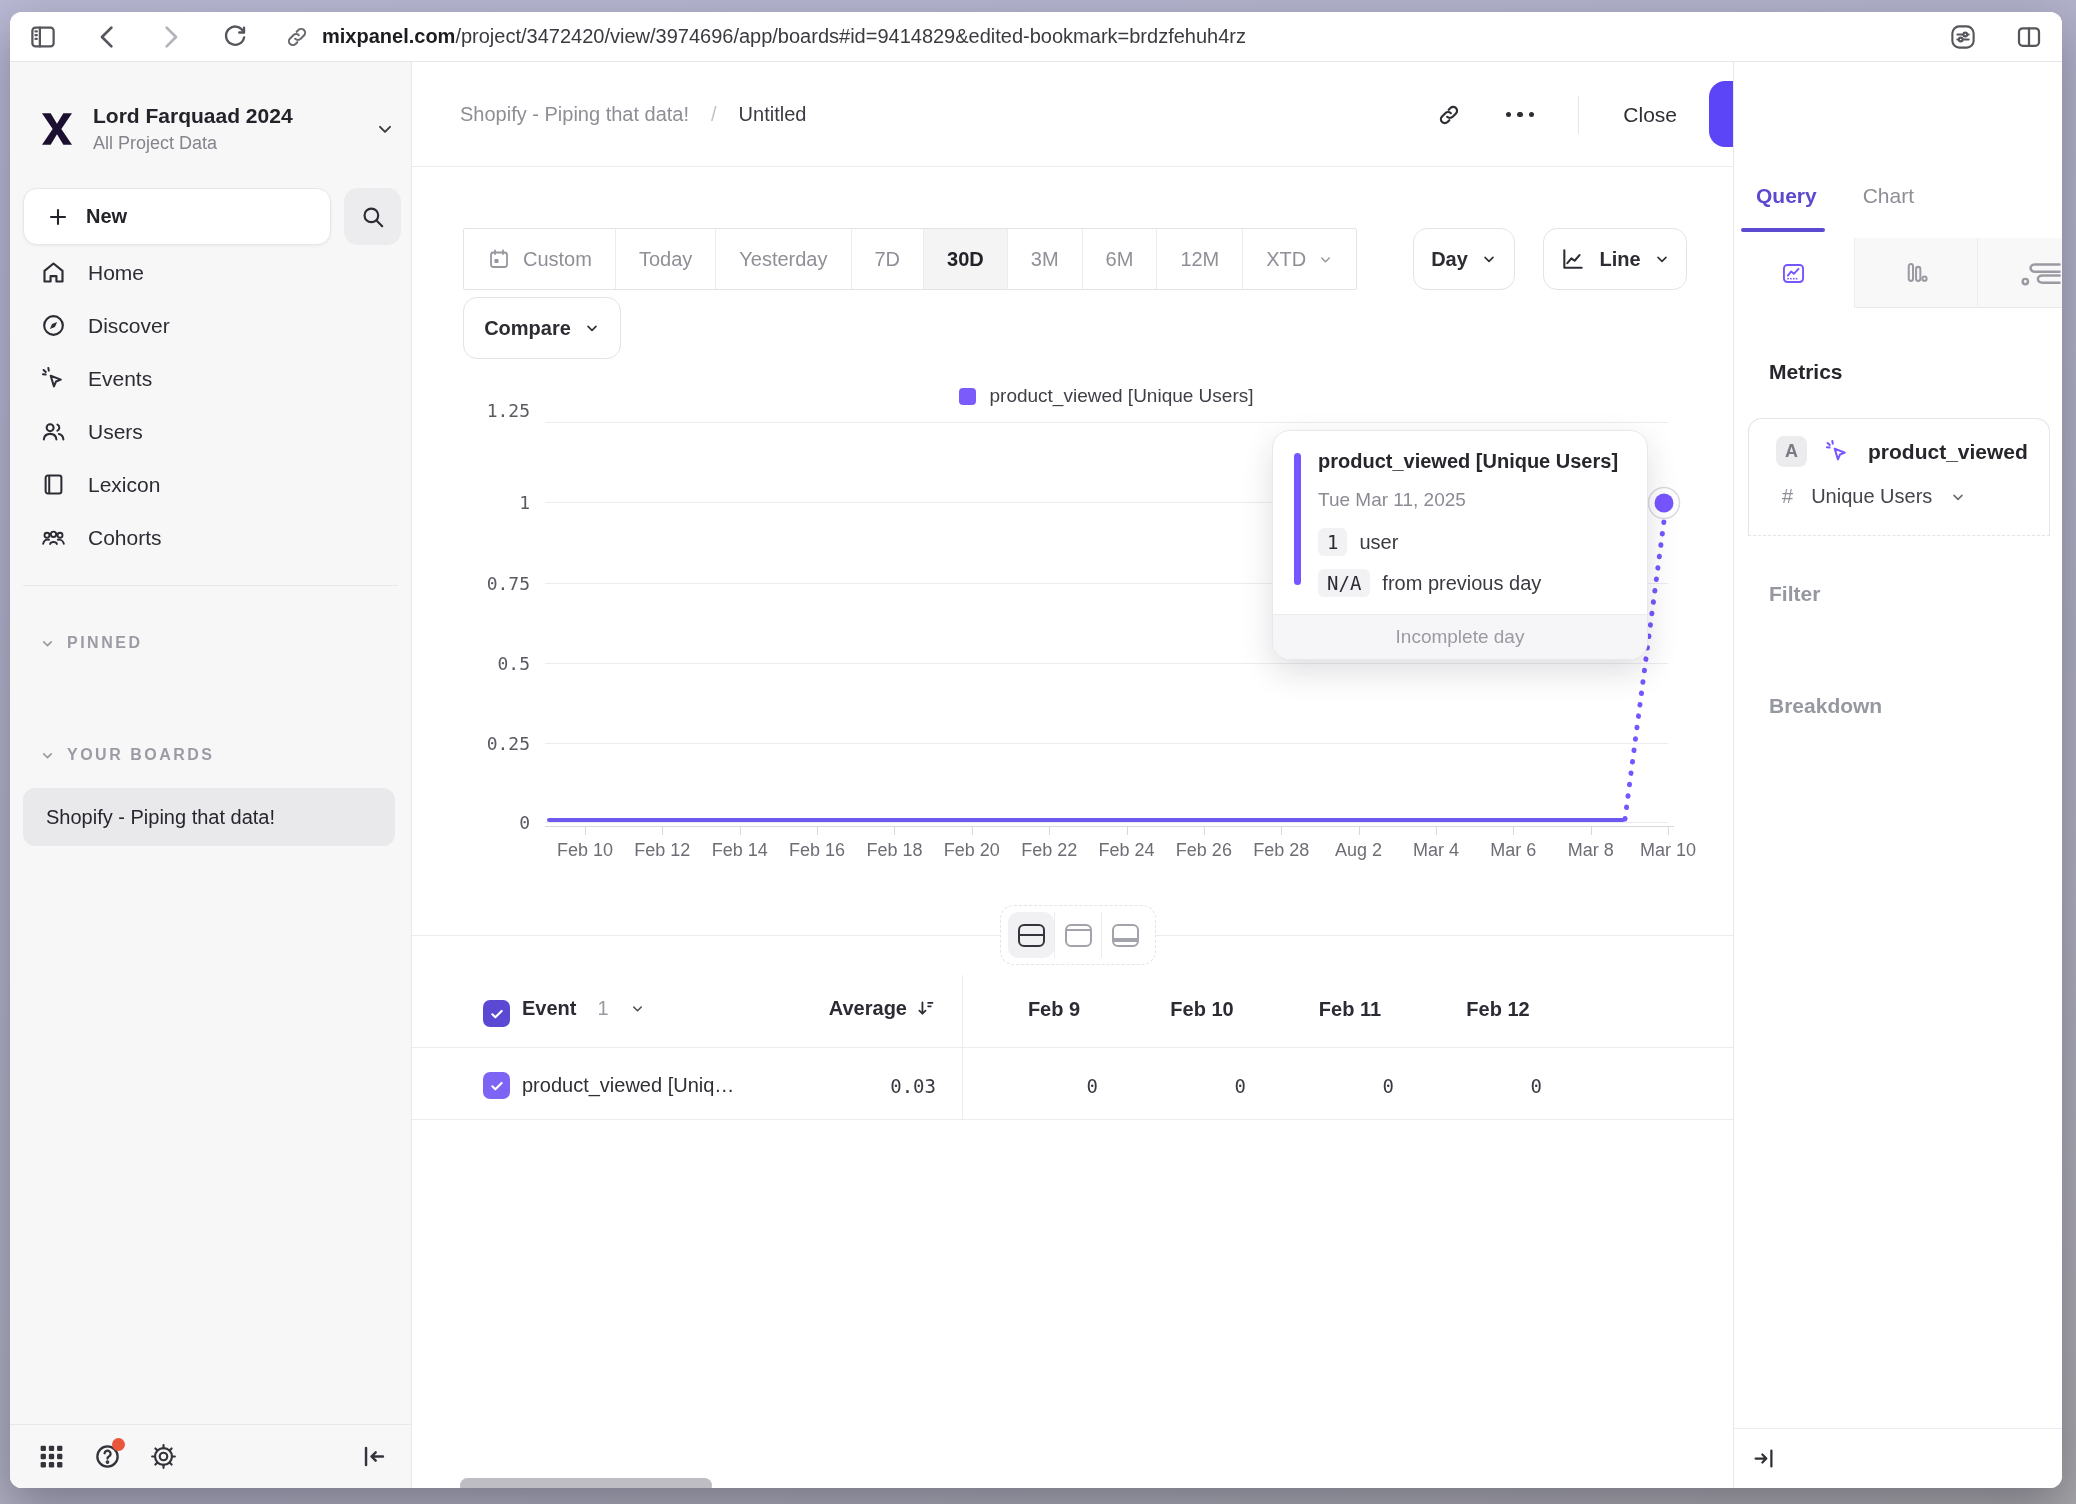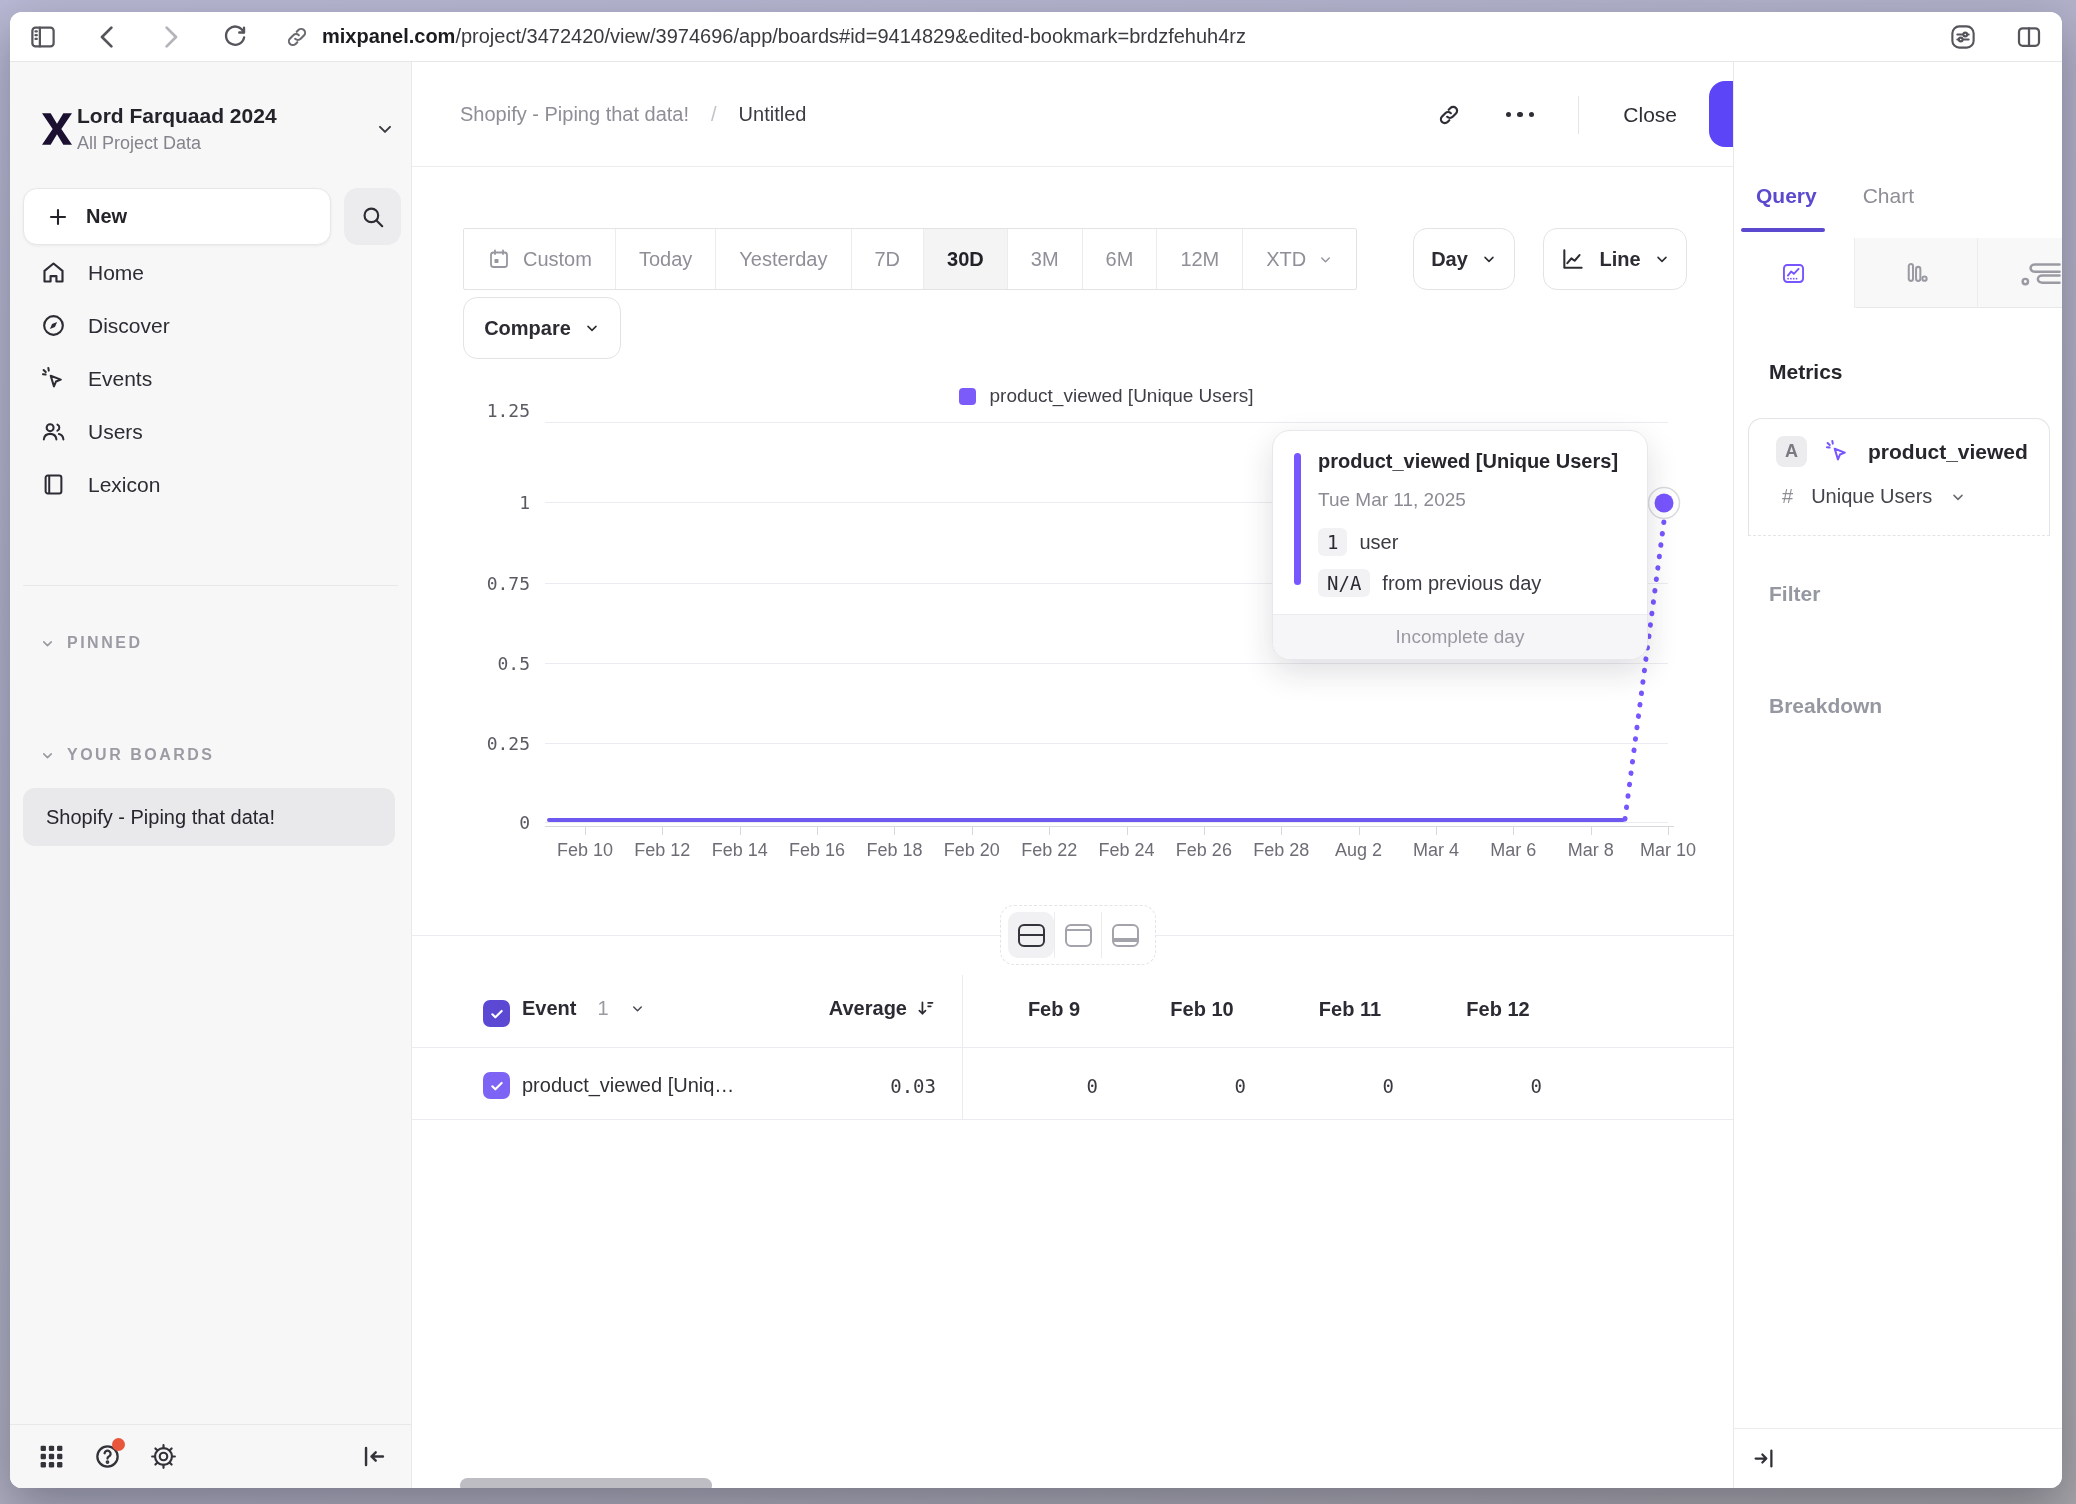--- a/index.html
+++ b/index.html
@@ -32,21 +32,21 @@
 
   .approw { flex:1; display:flex; min-height:0; }
 
   
   .sidebar {
     width:402px; flex:0 0 auto; background:#f7f7f8; border-right:1px solid #e9e9ec;
     position:relative;
   }
   .proj { position:absolute; left:27px; top:42px; right:16px; display:flex; align-items:center; }
   .proj-logo { width:40px; height:44px; flex:0 0 auto; }
-  .proj-text { flex:1; min-width:0; }
+  .proj-text { margin-left:16px; flex:1; min-width:0; }
   .proj-name { font-size:21px; font-weight:700; color:#232329; white-space:nowrap; }
   .proj-sub { font-size:18px; color:#84848c; margin-top:5px; }
   .chev { width:20px; height:20px; color:#3c3c42; flex:0 0 auto; }
   .newbtn {
     position:absolute; left:13px; top:126px; width:308px; height:57px;
     background:#fff; border:1px solid #e7e7ea; border-radius:14px;
     box-shadow:0 1px 3px rgba(0,0,0,.06);
     display:flex; align-items:center; padding-left:22px; gap:16px;
     font-size:20px; font-weight:700; color:#232329;
   }
@@ -307,20 +307,29 @@
             </svg>
           <span>Users</span>
         </div>
         <div class="mitem">
           <svg class="ic" viewBox="0 0 24 24" fill="none" stroke="currentColor" stroke-width="1.8" stroke-linejoin="round">
               <rect x="5" y="4" width="14" height="16" rx="2"></rect>
               <line x1="8.2" y1="4" x2="8.2" y2="20"></line>
             </svg>
           <span>Lexicon</span>
         </div>
+        <div class="mitem">
+          <svg class="ic" viewBox="0 0 24 24" fill="none" stroke="currentColor" stroke-width="1.7" stroke-linecap="round">
+              <circle cx="6.2" cy="10" r="2.2"></circle>
+              <circle cx="12" cy="9.2" r="2.4"></circle>
+              <circle cx="17.8" cy="10" r="2.2"></circle>
+              <path d="M2.8 17.6c.6-2.6 2.8-4 5.2-3.6M9 17.8c.5-2.4 5.5-2.4 6 0M15.9 14c2.4-.4 4.7 1 5.3 3.6"></path>
+            </svg>
+          <span>Cohorts</span>
+        </div>
       </div>
 
       <div class="side-div"></div>
 
       <div class="sect" style="position:absolute;left:0;top:552px;margin-top:20px;">
         <svg class="chev" viewBox="0 0 24 24" fill="none" stroke="currentColor" stroke-width="2.6" stroke-linecap="round" stroke-linejoin="round">
             <path d="M6 9.5l6 6 6-6"></path>
           </svg>
         <span>PINNED</span>
       </div>

